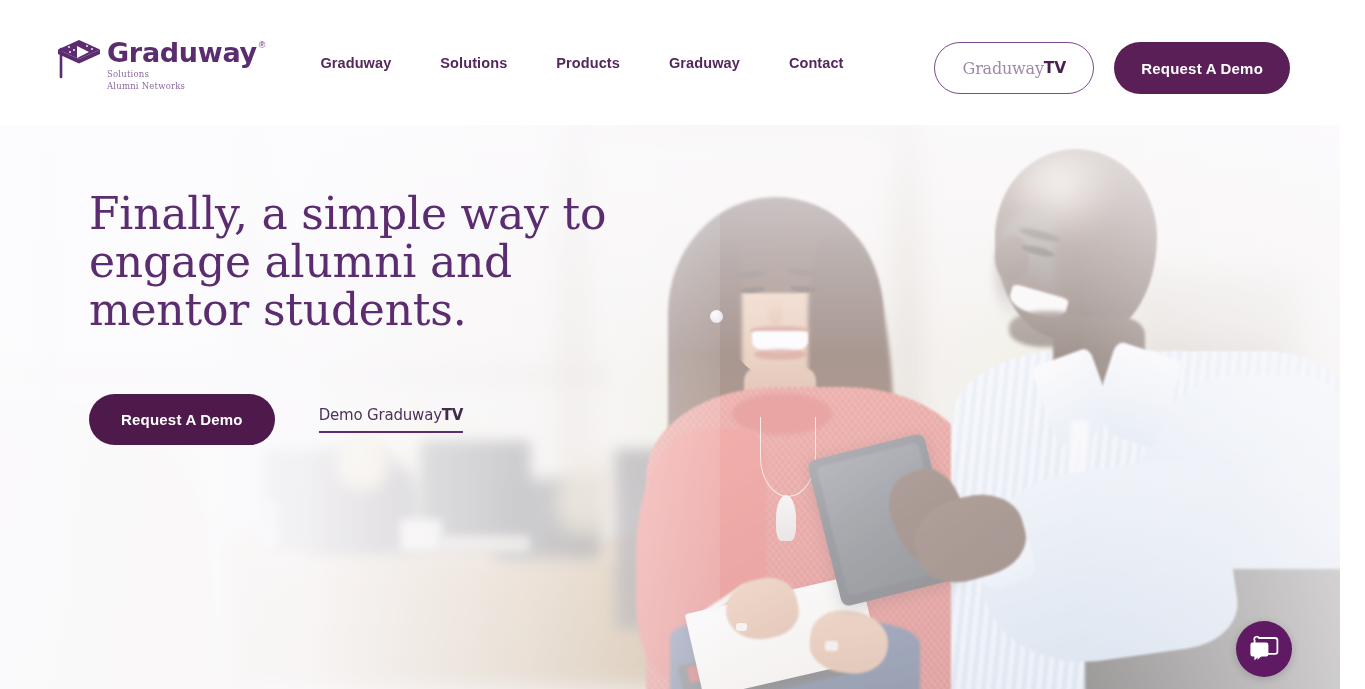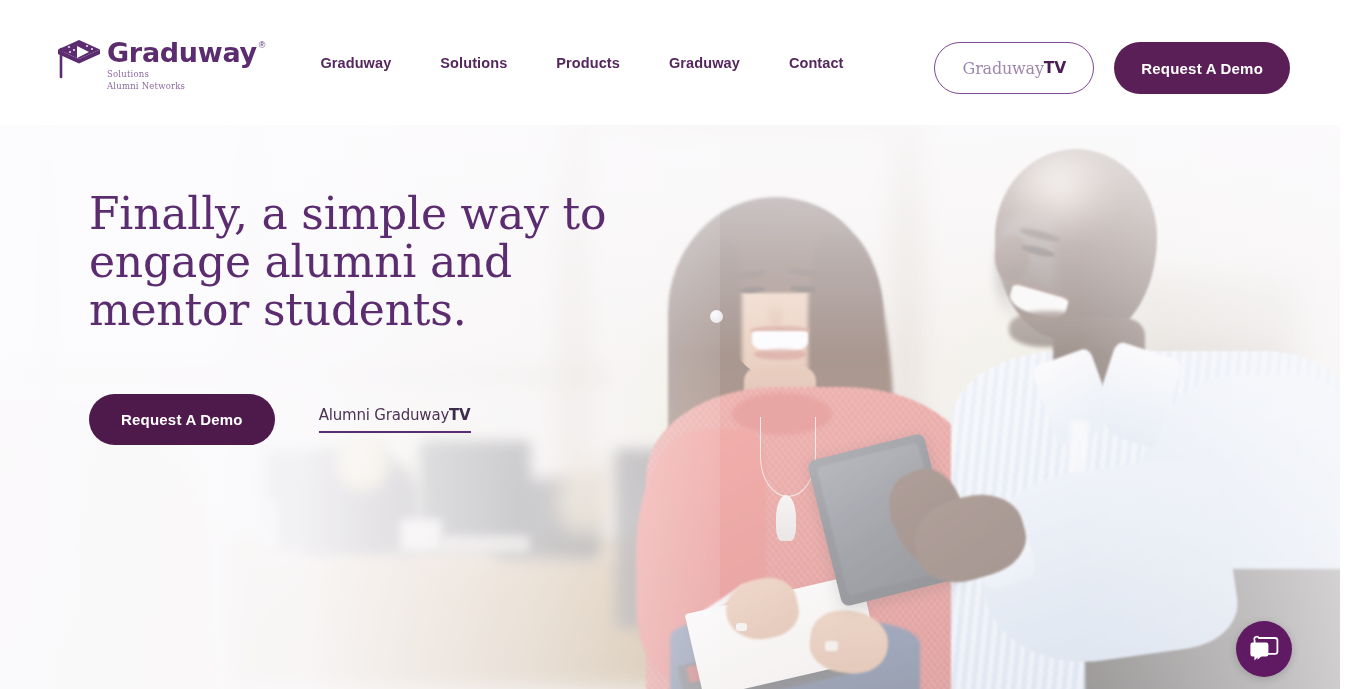--- a/index.html
+++ b/index.html
@@ -852,21 +852,21 @@
       <div class="wash-tint"></div>
     </div>
 
     <div class="hero-content">
       <h1 class="hero-title">Finally, a simple way to
 engage alumni and
 mentor students.</h1>
       <div class="hero-cta-row">
         <button class="btn-demo-hero">Request A Demo</button>
         <a class="watch-link">
-          <span class="watch-text">Alumni Graduway</span>
+          <span class="watch-text">Demo Graduway</span>
             <span class="watch-tv">TV</span>
         </a>
       </div>
     </div>
 
     <div class="chat-widget">
       <svg width="30" height="28" viewBox="0 0 30 28">
         <path d="M10 3 h16 a2.4 2.4 0 0 1 2.4 2.4 v11 a2.4 2.4 0 0 1 -2.4 2.4 h-12 l-4.6 4 v-4 h-1.4 a2.4 2.4 0 0 1 -2.4 -2.4 v-11 A2.4 2.4 0 0 1 10 3 z" fill="none" stroke="#ffffff" stroke-width="1.8"></path>
         <path d="M3.6 7.6 h13.6 a2.2 2.2 0 0 1 2.2 2.2 v9.4 a2.2 2.2 0 0 1 -2.2 2.2 h-7.6 l-4.2 4.2 v-4.2 h-1.8 a2.2 2.2 0 0 1 -2.2 -2.2 v-9.4 a2.2 2.2 0 0 1 2.2 -2.2 z" fill="#ffffff"></path>
       </svg>

